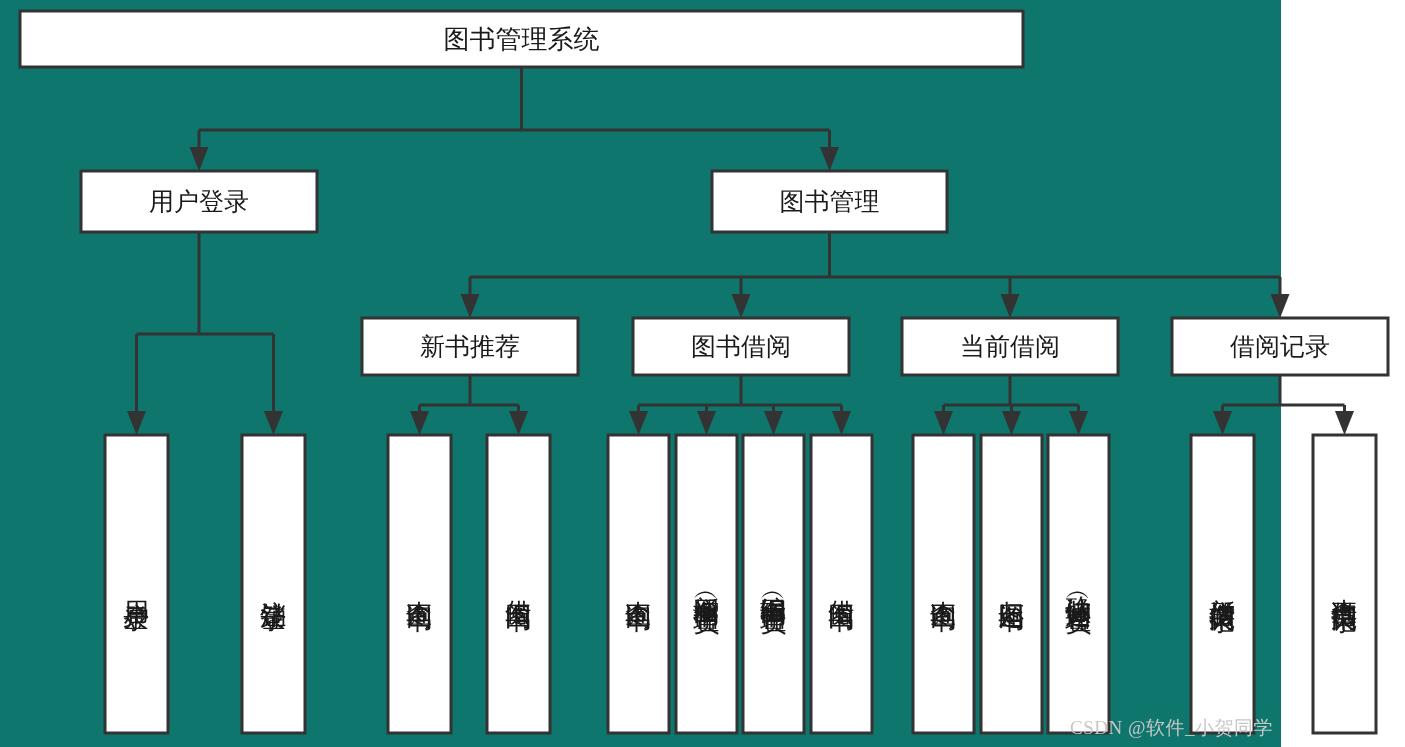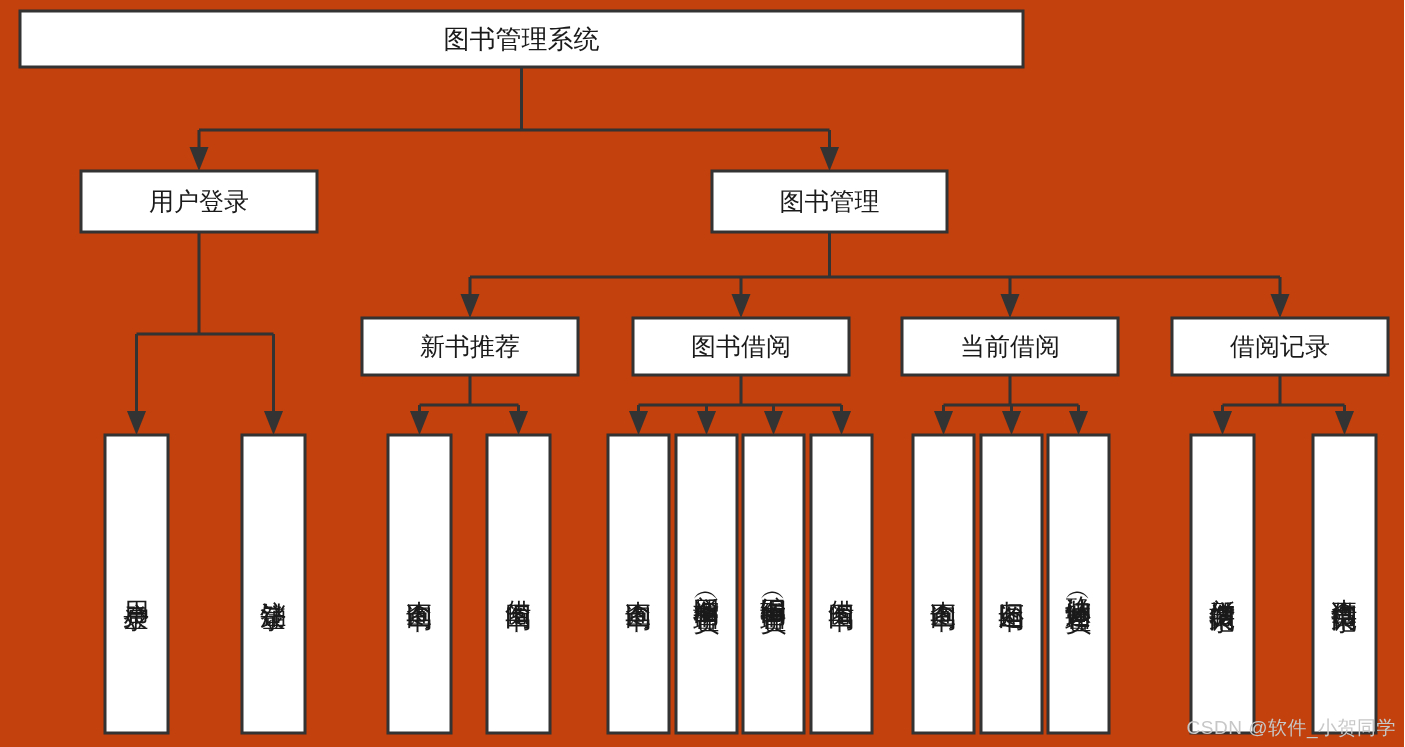--- a/index.html
+++ b/index.html
@@ -10,23 +10,23 @@
   }
   body {
     width: 1405px;
     height: 747px;
     font-family: "DejaVu Sans", "Liberation Sans", sans-serif;
     overflow: hidden;
     position: relative;
   }
   #diagram-root {
     position: relative;
-    width: 1404px;
+    width: 1281px;
     height: 747px;
-    background: #c2410c;
+    background: #0f766e;
   }
   svg#diagram-canvas {
     position: absolute;
     left: 0;
     top: 0;
     width: 1405px;
     height: 747px;
     display: block;
   }
   .node-box {
@@ -69,21 +69,21 @@
     line-height: 1.02;
     letter-spacing: 2px;
     color: #1a1a1a;
     white-space: nowrap;
     text-align: center;
   }
   .watermark {
     position: absolute;
     right: 8px;
     bottom: 6px;
-    font-family: Liberation Sans, sans-serif;
+    font-family: Liberation Serif, serif;
     font-size: 19px;
     color: #c7c7c7;
     letter-spacing: 0.5px;
     white-space: nowrap;
     user-select: none;
   }
 </style>
 </head>
 <body>
 

